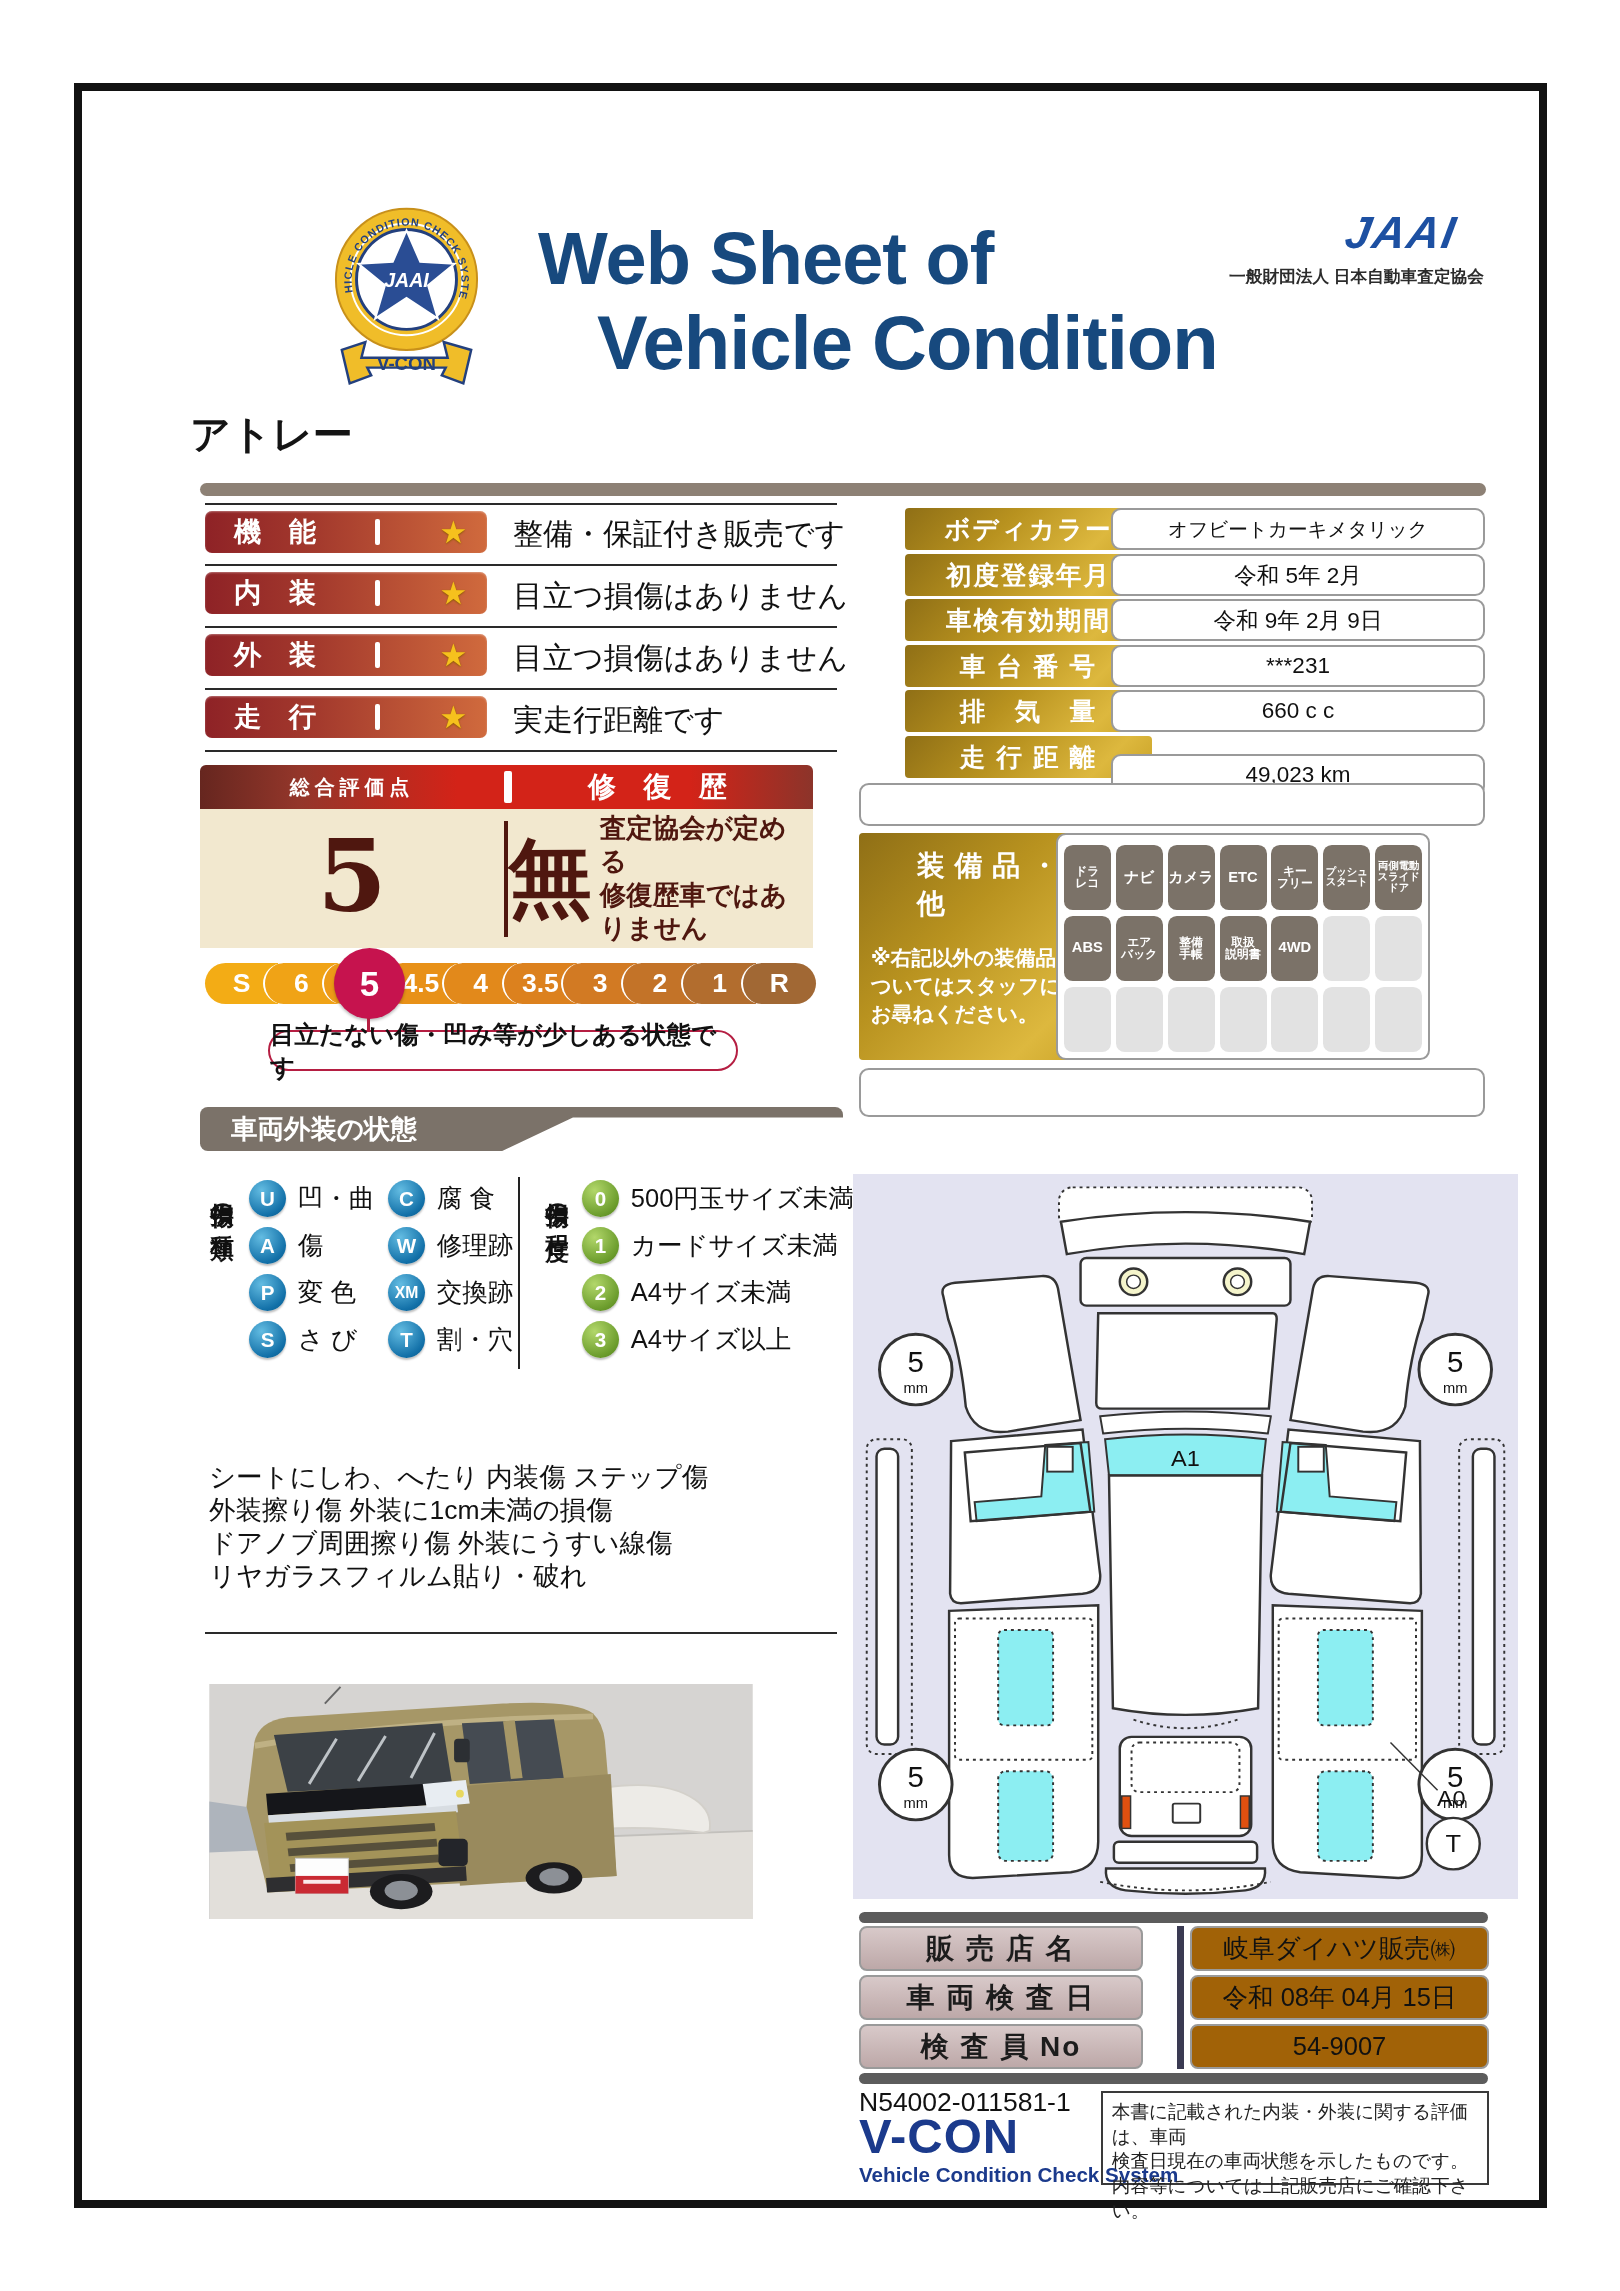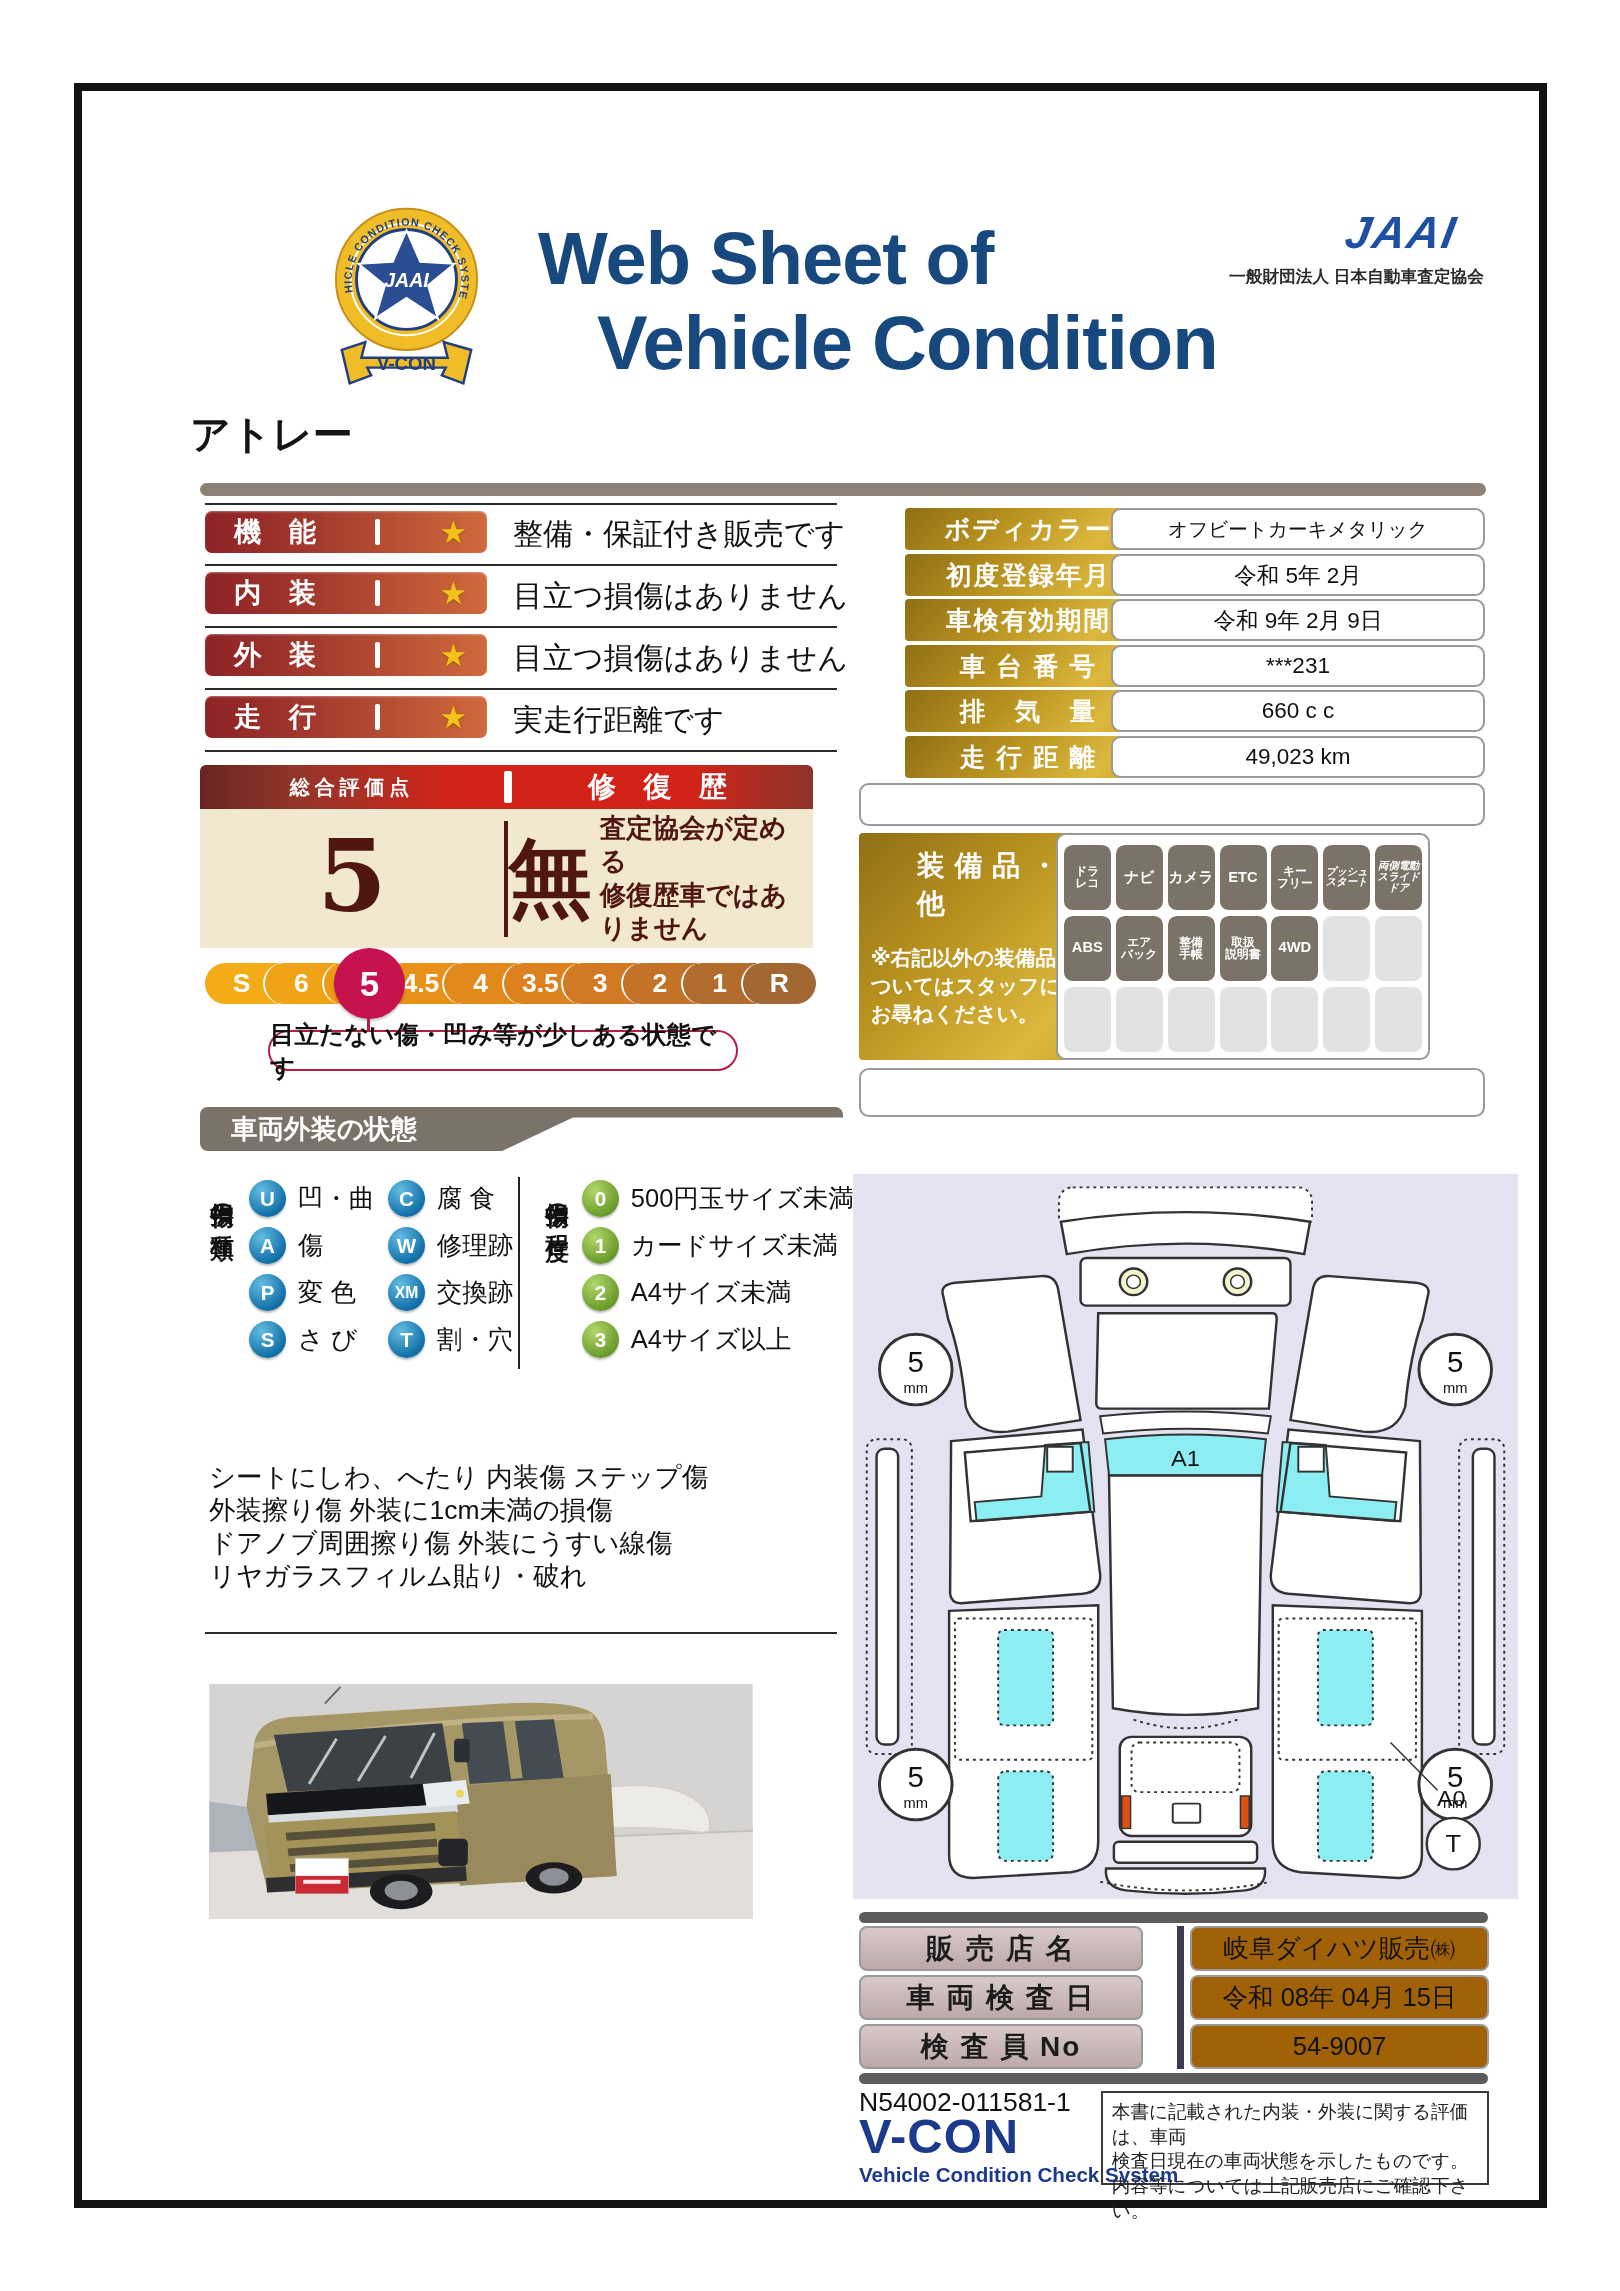--- a/index.html
+++ b/index.html
@@ -82,21 +82,21 @@
             color:#fff; padding:13.7px 11.8px;}
   .eqgold .t { font-size:28px; font-weight:bold; letter-spacing:1px;margin-left:46px; }
   .eqgold .n { font-size:20.6px; font-weight:bold; margin-top:21.6px; line-height:1.35;}
   .eqwhite { left:974px; top:742px; width:374px; height:227px; background:#fff;
              border:2px solid #9a9a9a; border-radius:9.8px; padding:9.8px 5.9px;
              display:grid; grid-template-columns:repeat(7,47px); grid-auto-rows:65px;
              gap:5.9px 4.9px; justify-content:center;}
   .eq { border-radius:8.8px; background:#7b7268; color:#fff; display:flex; align-items:center;
         justify-content:center; text-align:center; font-size:14.7px; font-weight:bold;
         line-height:1.05; white-space:pre-line; }
-  .eq.small { font-size:11.8px; } .eq.tiny { font-size:10.3px;font-style:italic; }
+  .eq.small { font-size:11.8px; } .eq.tiny { font-size:10.3px; }
   .eq.empty { background:#e2e2e2; }
 
   
   .tab { left:118px; width:643px; height:44px; background:#7b7269; border-radius:7.8px;
          clip-path:polygon(0 0,100% 0,100% 24%,58% 24%,47% 100%,0 100%);
          color:#fff; font-size:26.5px; font-weight:bold; display:flex; align-items:center;
          padding-left:31px;}
 
   
   .vtitle { writing-mode:vertical-rl; text-orientation:upright; font-size:23.5px; font-weight:bold;
@@ -234,21 +234,21 @@
   <div class="abs dval" style="top:417px;font-size:19.6px">オフビートカーキメタリック</div>
   <div class="abs dlab" style="top:463px">初度登録年月</div>
   <div class="abs dval" style="top:463px">令和 5年 2月</div>
   <div class="abs dlab" style="top:508px">車検有効期間</div>
   <div class="abs dval" style="top:508px">令和 9年 2月 9日</div>
   <div class="abs dlab" style="top:554px">車 台 番 号</div>
   <div class="abs dval" style="top:554px">***231</div>
   <div class="abs dlab" style="top:599px">排　気　量</div>
   <div class="abs dval" style="top:599px">660 c c</div>
   <div class="abs dlab" style="top:645px">走 行 距 離</div>
-  <div class="abs dval" style="top:645px">49,023 km</div>
+  <div class="abs dval" style="top:663px">49,023 km</div>
   <div class="abs embox" style="top:692px;height:43px"></div>
 
   <div class="abs eqgold">
     <div class="t">装 備 品 ・ 他</div>
     <div class="n">
       <span>※右記以外の装備品に</span><br>
       <span>ついてはスタッフに</span><br>
       <span>お尋ねください。</span>
     </div>
   </div>

